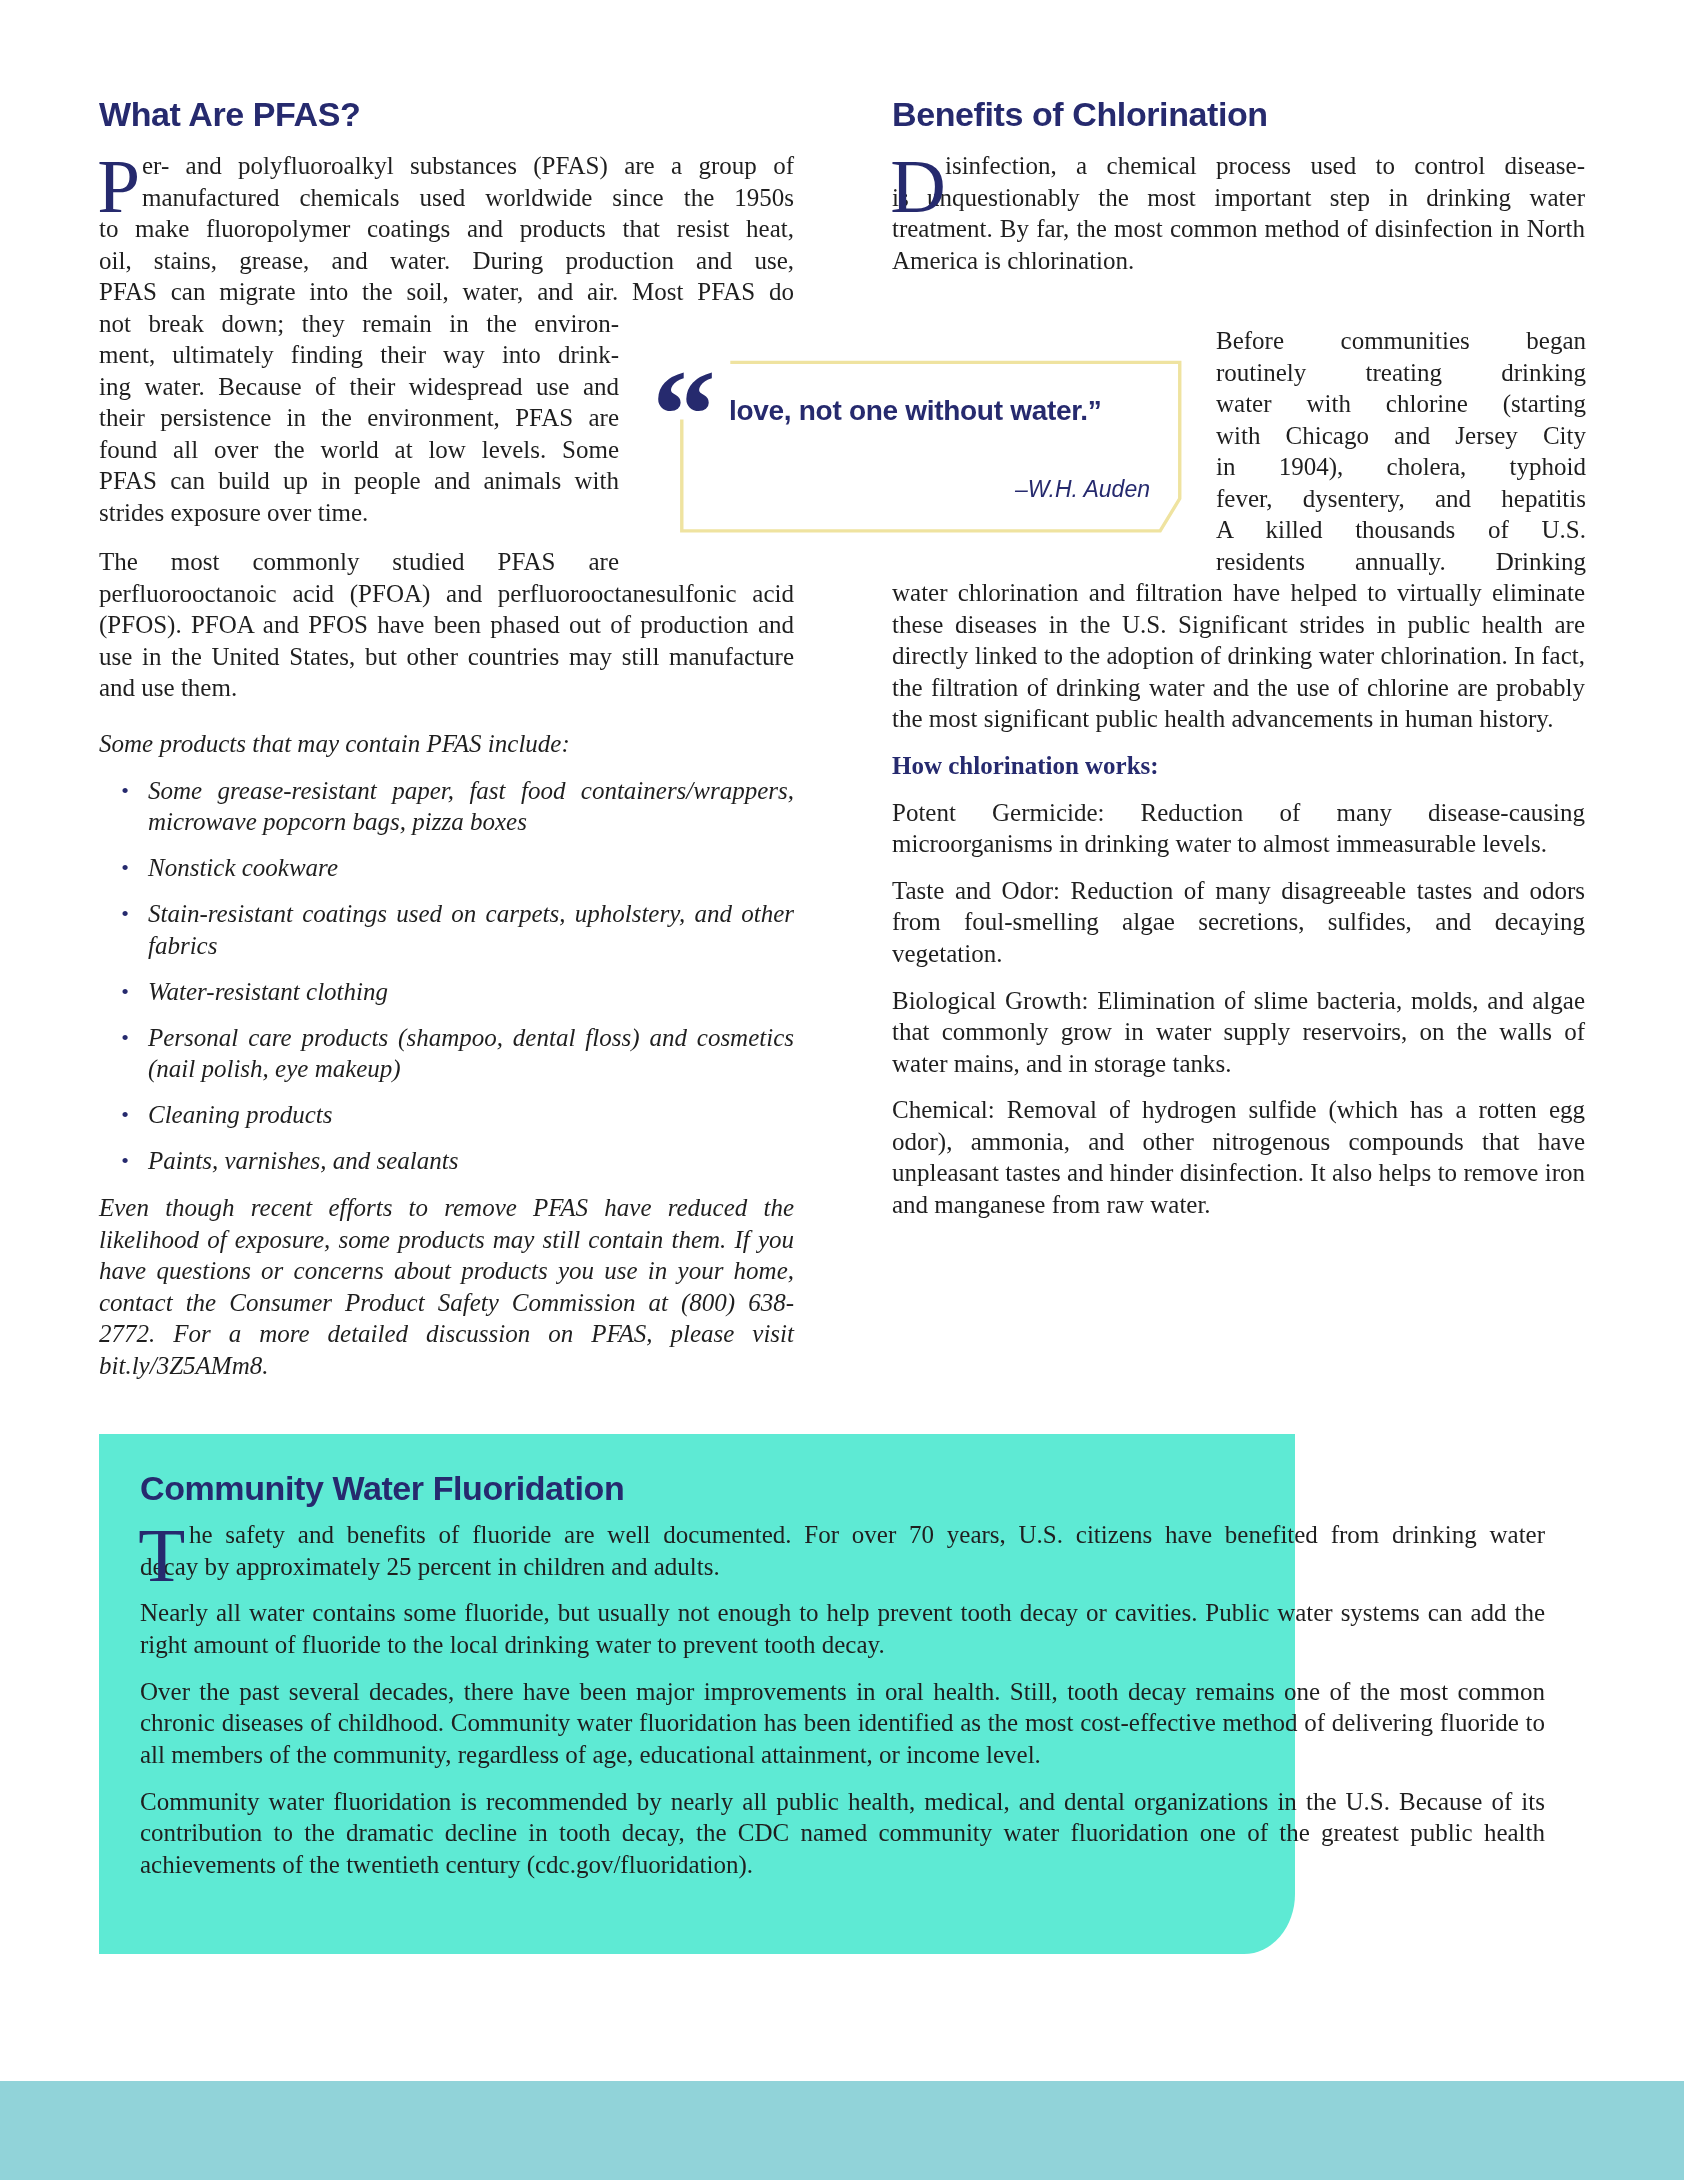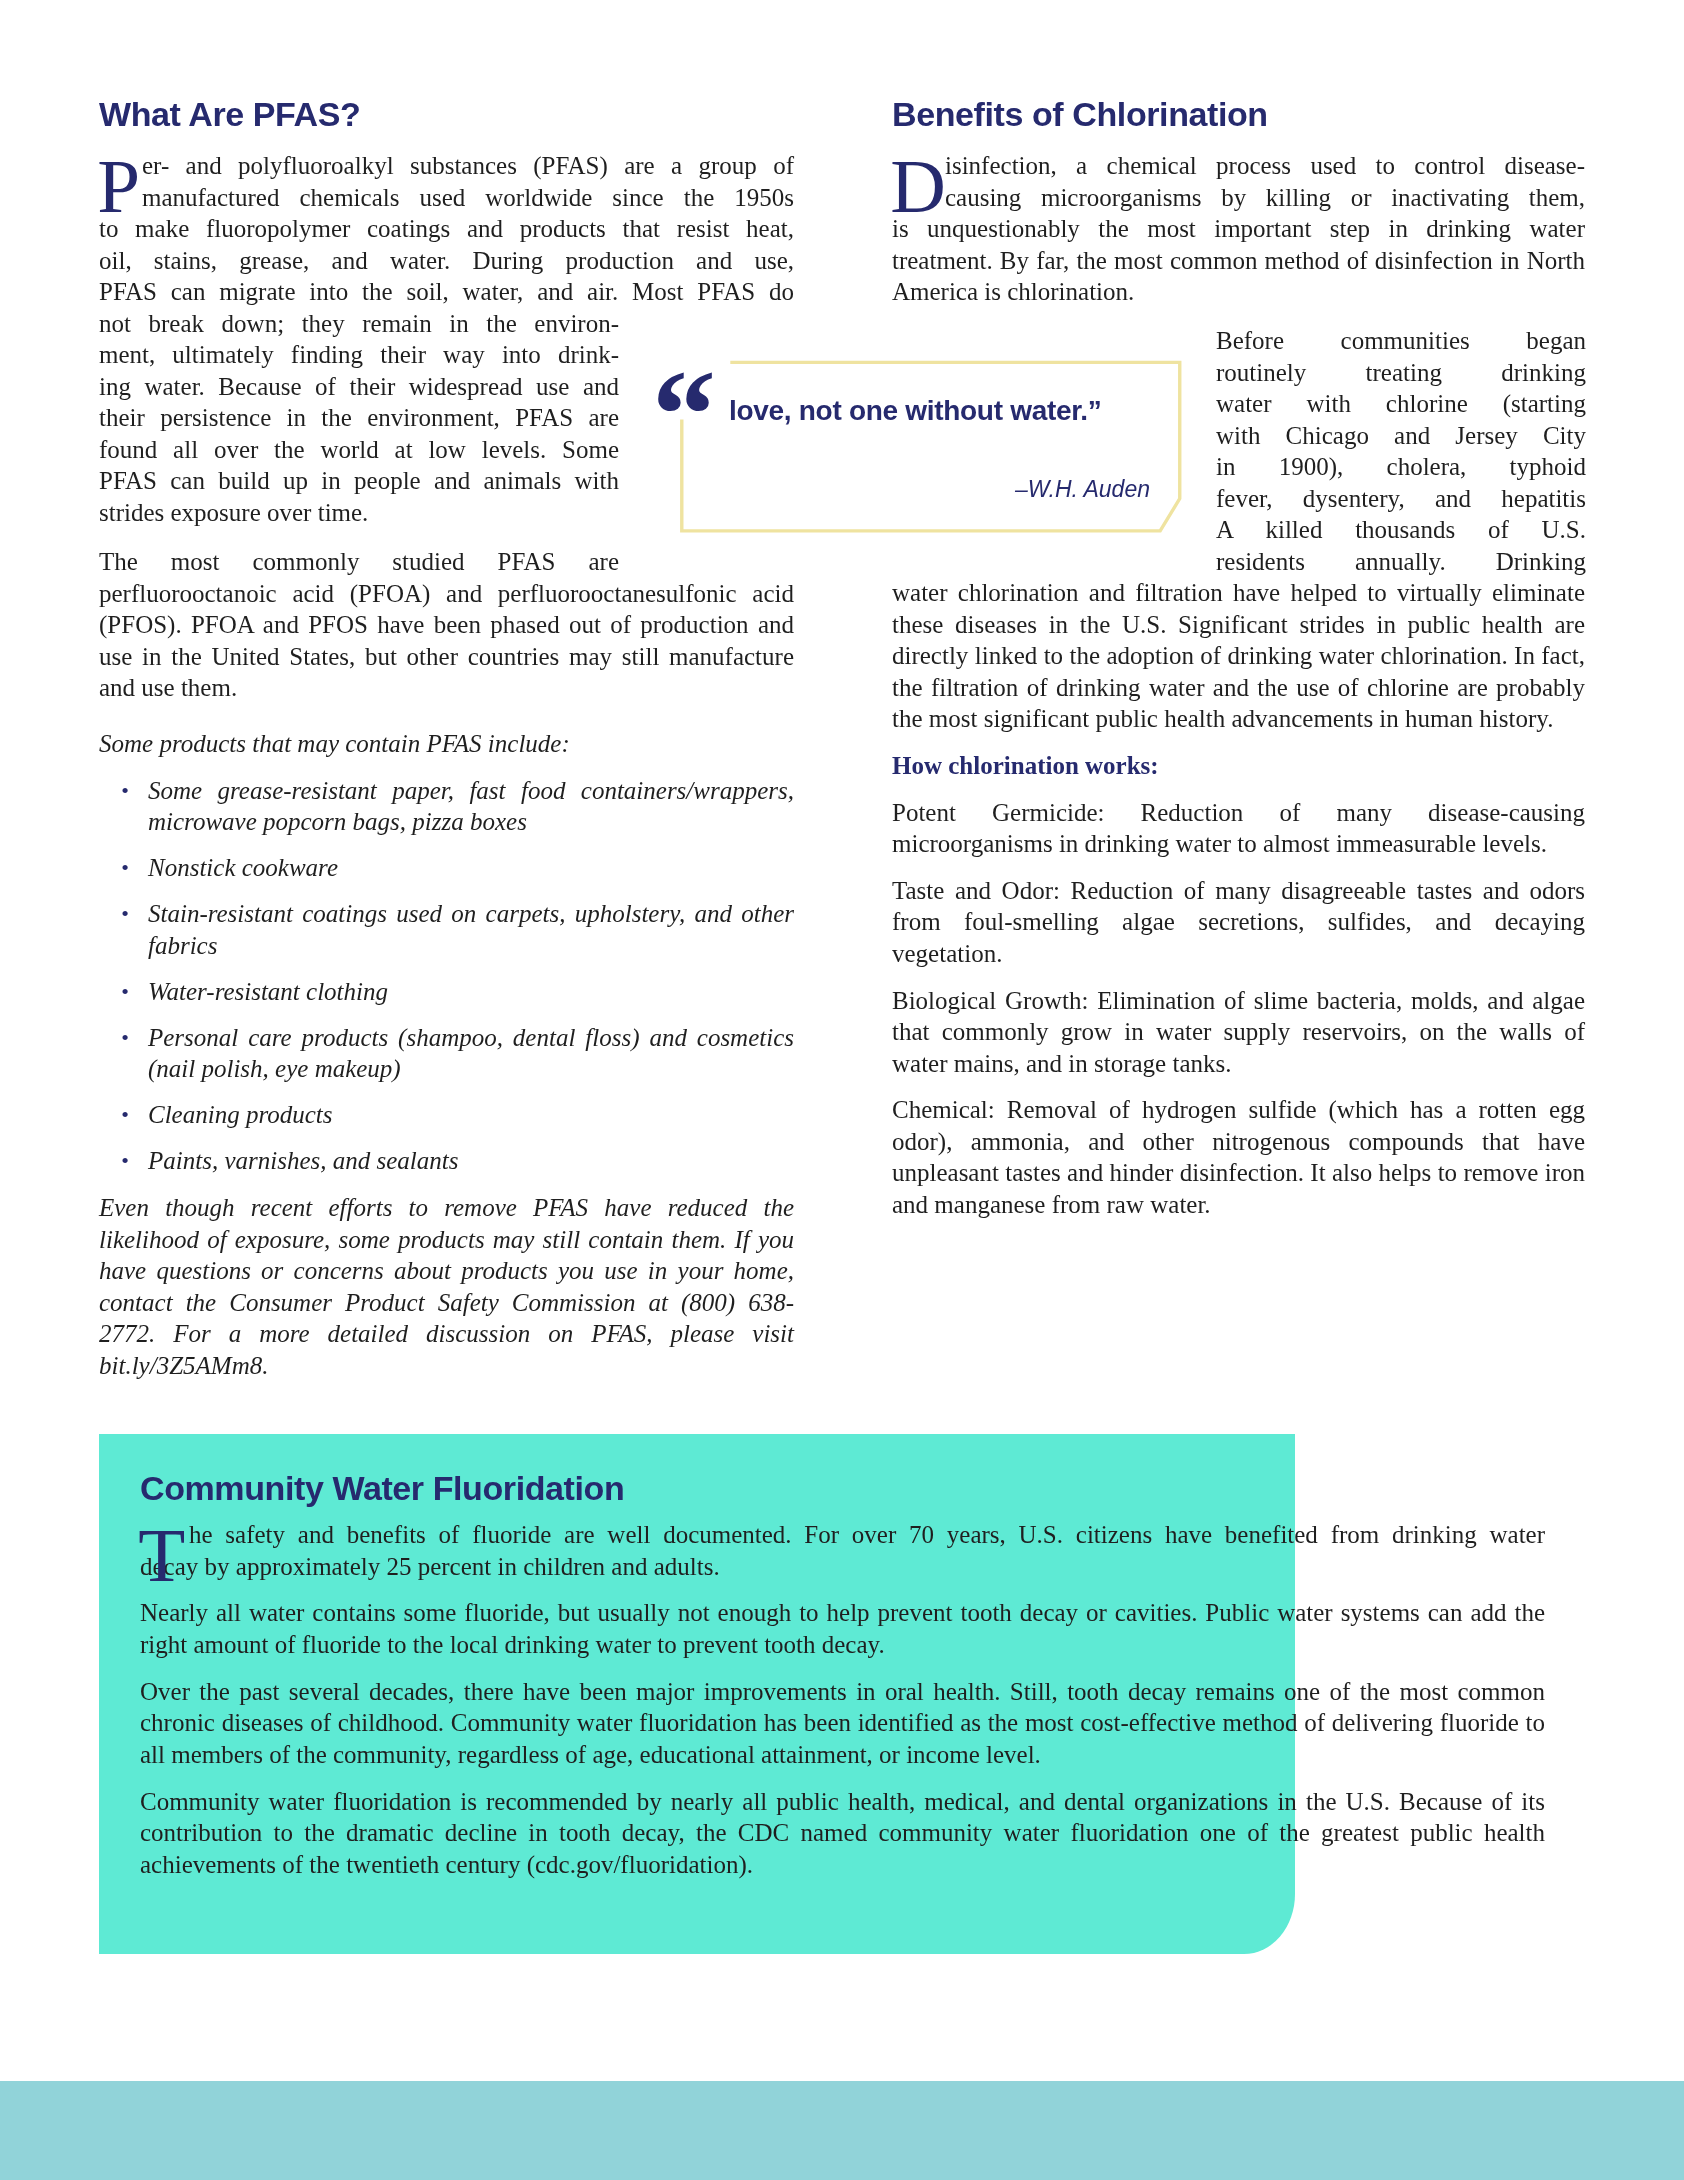--- a/index.html
+++ b/index.html
@@ -88,32 +88,31 @@
   </div>
   <div class="qattr">–W.H. Auden</div>
 </div>
 
 <h2 class="hd abs" style="left:892px; top:94px;">Benefits of Chlorination</h2>
 
 <div class="abs body" style="left:892px; top:150px; width:693px;">
   <div style="position:relative;">
     <span class="abs" style="left:-1.7px; top:1.7px; font-size:77px; line-height:68px; color:#262a6e;">D</span>
     <span class="line" style="padding-left:53px;">isinfection, a chemical process used to control disease-</span>
-    <span class="line" style="padding-left:53px;">causing microorganisms by killing or inactivating them,</span>
     <p class="p" style="margin:0;">is unquestionably the most important step in drinking water treatment. By far, the most common method of disinfection in North America is chlorination.</p>
   </div>
 </div>
 
 <div class="abs body" style="left:892px; top:325px; width:693px;">
   <div style="margin-left:324px; width:370px;">
     <span class="line">Before communities began</span>
     <span class="line">routinely treating drinking</span>
     <span class="line">water with chlorine (starting</span>
     <span class="line">with Chicago and Jersey City</span>
-    <span class="line">in 1900), cholera, typhoid</span>
+    <span class="line">in 1904), cholera, typhoid</span>
     <span class="line">fever, dysentery, and hepatitis</span>
     <span class="line">A killed thousands of U.S.</span>
     <span class="line">residents annually. Drinking</span>
   </div>
   <p class="p">water chlorination and filtration have helped to virtually eliminate these diseases in the U.S. Significant strides in public health are directly linked to the adoption of drinking water chlorination. In fact, the filtration of drinking water and the use of chlorine are probably the most significant public health advancements in human history.</p>
   <div class="subhead">How chlorination works:</div>
   <p class="p">Potent Germicide: Reduction of many disease-causing microorganisms in drinking water to almost immeasurable levels.</p>
   <p class="p">Taste and Odor: Reduction of many disagreeable tastes and odors from foul-smelling algae secretions, sulfides, and decaying vegetation.</p>
   <p class="p">Biological Growth: Elimination of slime bacteria, molds, and algae that commonly grow in water supply reservoirs, on the walls of water mains, and in storage tanks.</p>
   <p class="p">Chemical: Removal of hydrogen sulfide (which has a rotten egg odor), ammonia, and other nitrogenous compounds that have unpleasant tastes and hinder disinfection. It also helps to remove iron and manganese from raw water.</p>

